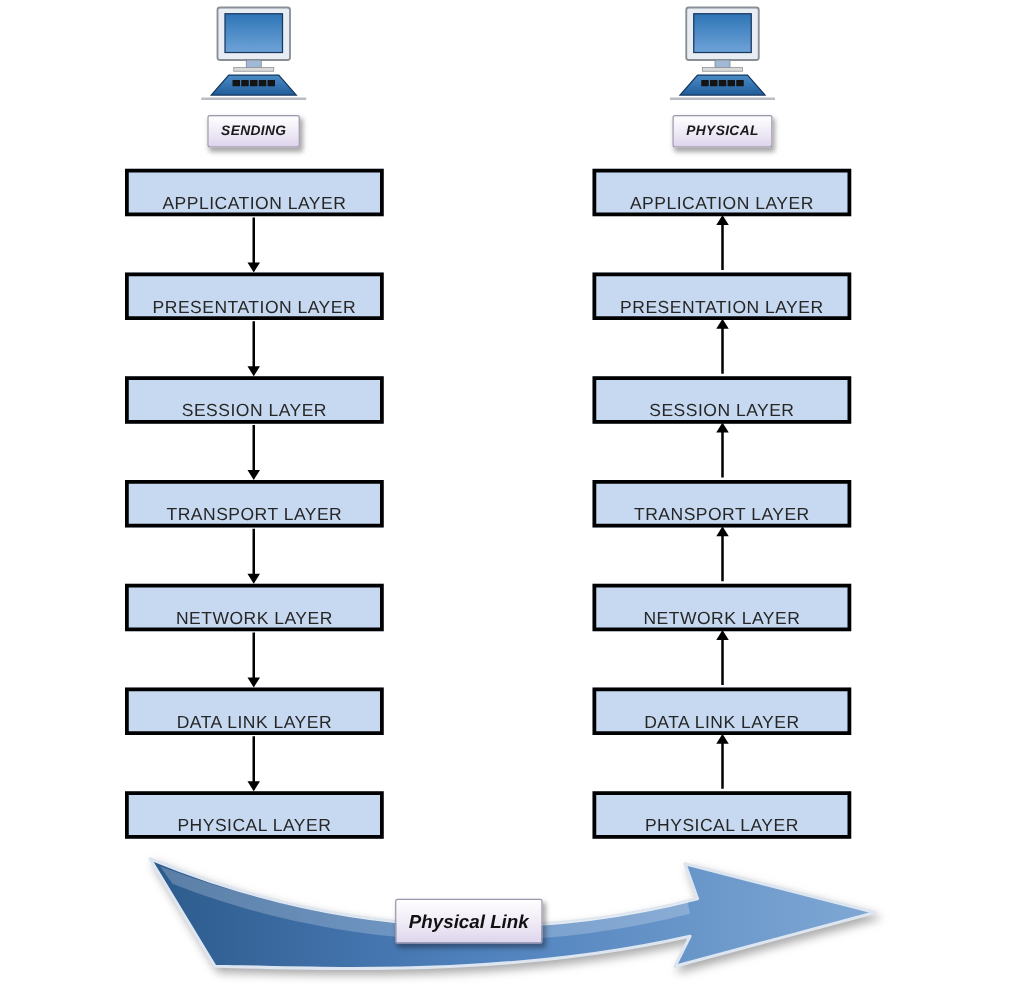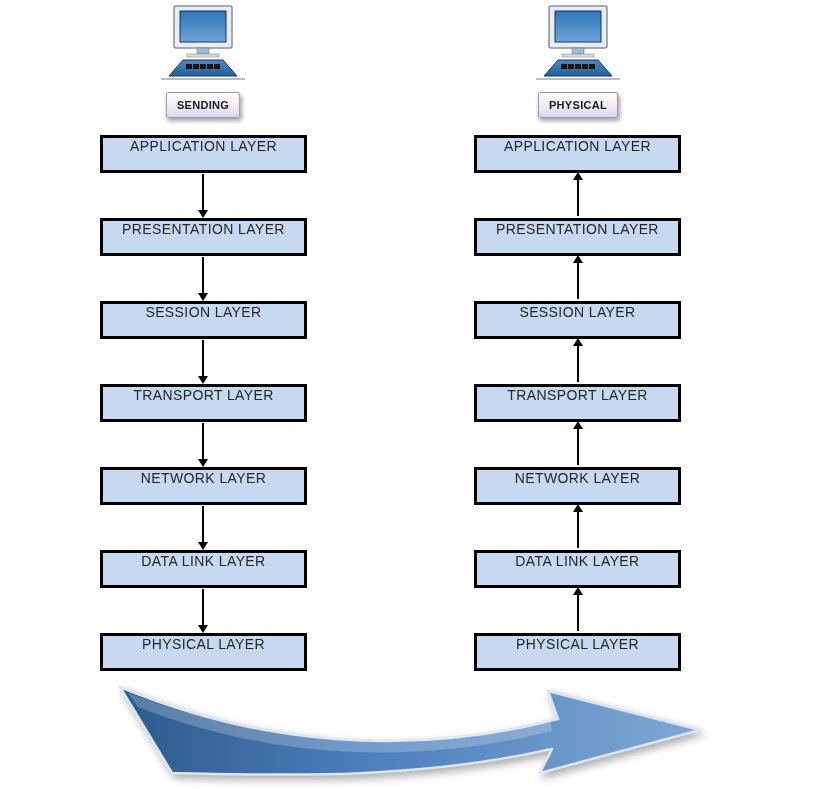--- a/index.html
+++ b/index.html
@@ -9,37 +9,38 @@
     background:#ffffff;
     font-family:"Liberation Sans", sans-serif;
     overflow:hidden;
   }
   
   .layer-box{
     position:absolute;
     width:201px;height:32px;
     background:#c6d9f1;
     border:3px solid #000000;
-    display:flex;align-items:flex-start;justify-content:center;
+    display:flex;align-items:flex-end;justify-content:center;
   }
   .layer-text{
     font-size:14px;
     color:#262626;
     letter-spacing:0.4px;
   }
   
   .tag-box{
     position:absolute;
     transform:translateX(-50%);
     background:linear-gradient(180deg,#fefefe 0%,#efeaf6 55%,#ddd5ec 100%);
     border:1px solid #9e96ad;
     border-radius:2px;
     box-shadow:2px 3px 4px rgba(0,0,0,0.35);
     display:flex;align-items:center;justify-content:center;
     padding:0 10px;
+    font-style:italic;
   }
   .tag-box.small{height:24px;font-size:11px;font-weight:bold;color:#1a1a1a;letter-spacing:0.3px;}
   .tag-box.big{height:34px;font-size:15px;font-weight:bold;color:#111111;}
   
   .v-arrow{
     position:absolute;
     width:0;
     border-left:2px solid #000;
   }
   .v-arrow.down::after{
@@ -200,14 +201,17 @@
              L 472 74
              C 330 106, 190 100, 92 98
              Z" fill="url(#swg)" stroke="#dde6f0" stroke-width="2.5" stroke-linejoin="round"></path>
     <path d="M 48 18
              C 185 70, 330 80, 470 46
              L 472 56
              C 330 92, 185 82, 58 32
              Z" fill="#ffffff" opacity="0.22"></path>
   </svg>
 
+  <div class="tag-box big" style="left:375px;top:719px;">
+    <span>Physical Link</span>
+  </div>
 
 </div>
 
 </body></html>

